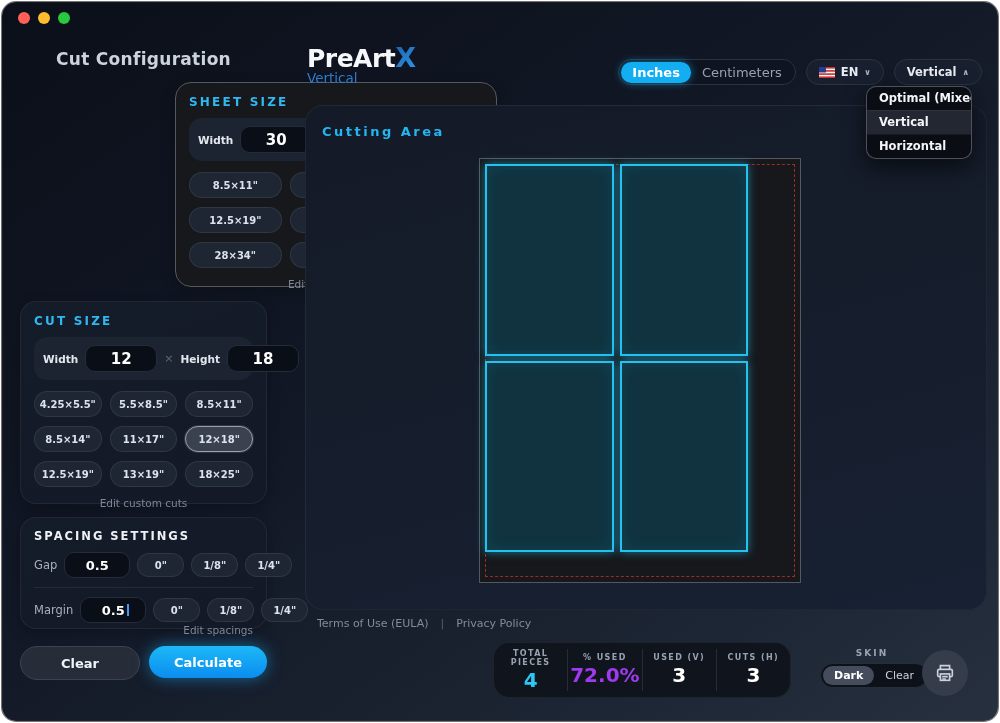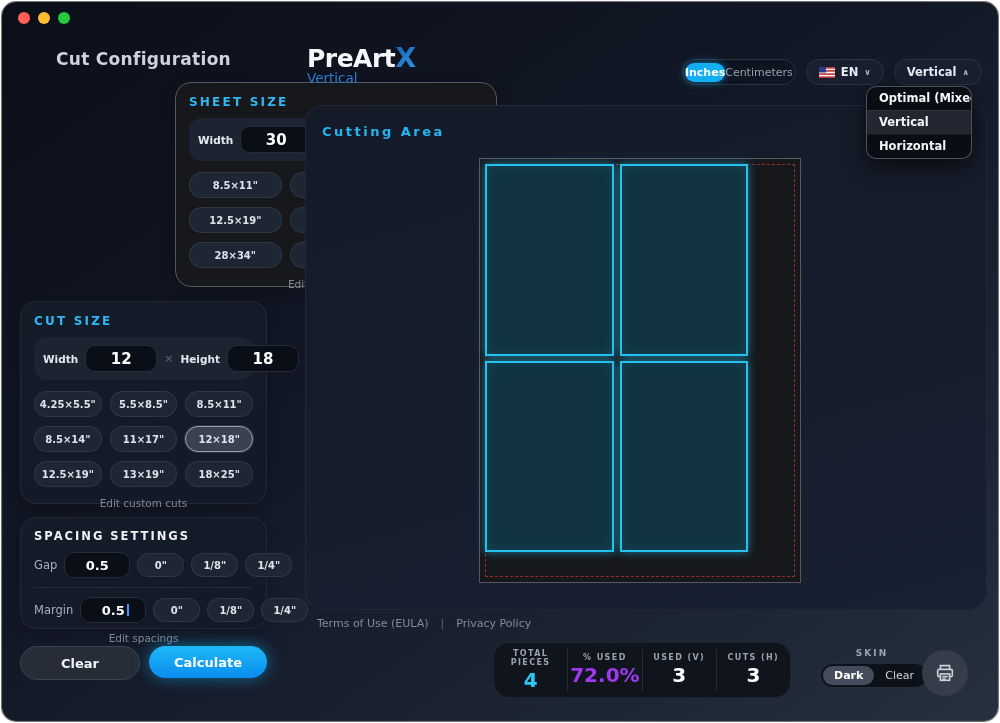--- a/index.html
+++ b/index.html
@@ -51,21 +51,21 @@
     font-family:"DejaVu Sans",sans-serif;box-shadow:0 0 16px rgba(24,170,243,.55);}
   
   .logo{position:absolute;left:305px;top:42px;line-height:1;}
   .logo-main{font-size:25px;font-weight:bold;color:#f5f7fa;letter-spacing:-.5px;}
   .logo-x{font-size:27px;font-weight:bold;background:linear-gradient(135deg,#1b5fa8,#2f9bf0);
     -webkit-background-clip:text;background-clip:text;color:transparent;letter-spacing:-.5px;}
   .logo-sub{font-size:13.5px;color:#2e7ccc;margin-top:1px;}
   .controls{position:absolute;right:16px;top:57px;display:flex;align-items:center;gap:10px;}
   .unit-group{display:inline-flex;align-items:center;background:#0e1420;border:1px solid #2a3240;
     border-radius:14px;padding:2px;height:26px;}
-  .unit-opt{padding:3px 0;font-size:11px;color:#97a1b1;cursor:pointer;border-radius:11px;}
+  .unit-opt{padding:3px 11px;font-size:13px;color:#97a1b1;cursor:pointer;border-radius:11px;}
   .unit-opt.active{background:#13adf2;color:#fff;font-weight:bold;box-shadow:0 0 8px rgba(19,173,242,.6);}
   .hdr-btn{height:26px;display:inline-flex;align-items:center;gap:6px;background:#182030;
     border:1px solid #2b3342;border-radius:13px;padding:0 12px;color:#e9edf3;font-size:11.5px;
     font-weight:bold;cursor:pointer;font-family:"DejaVu Sans",sans-serif;}
   .chev{font-size:8px;color:#aeb6c2;}
   
   .menu{position:absolute;right:26px;top:84px;width:106px;background:#0a0d13;border-radius:10px;
     border:1px solid rgba(220,228,240,.32);box-shadow:0 8px 22px rgba(0,0,0,.6);z-index:40;overflow:hidden;}
   .menu-item{padding:4px 12px 5px 12px;font-size:11.5px;font-weight:600;color:#f3f5f8;cursor:pointer;white-space:nowrap;}
   .menu-item + .menu-item{border-top:1px solid rgba(255,255,255,.05);}
@@ -185,21 +185,21 @@
         <span class="field">
             <input class="num-input sp-input" value="0.5" style="">
             <span class="caret"></span>
           </span>
         <span id="margin-presets" style="display:inline-flex;gap:7px;">
             <button class="pill sp-pill">0"</button>
             <button class="pill sp-pill">1/8"</button>
             <button class="pill sp-pill">1/4"</button>
           </span>
       </div>
-      <div class="edit-link" style="margin-top:9px;">Edit spacings</div>
+      <div class="edit-link" style="margin-top:1px;text-align:right;">Edit spacings</div>
     </div>
 
     <div class="actions">
       <button class="btn-clear">Clear</button>
       <button class="btn-calc">Calculate</button>
     </div>
 
     <div class="logo">
       <span class="logo-main">PreArt</span><span class="logo-x">X</span>
       <div class="logo-sub">Vertical</div>

